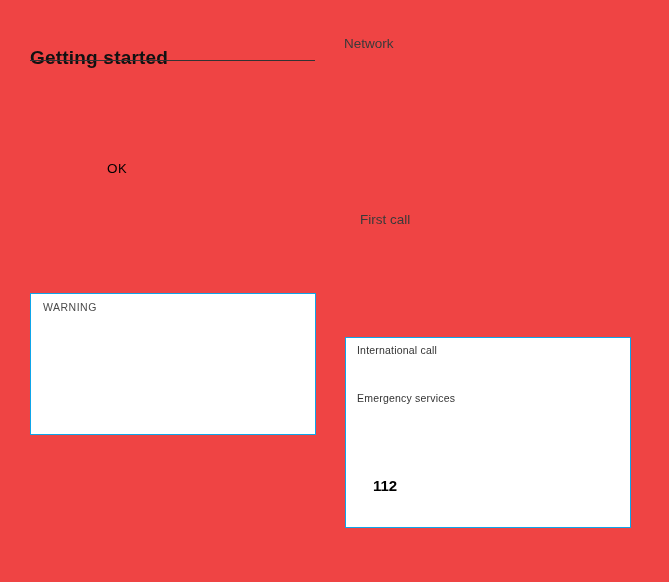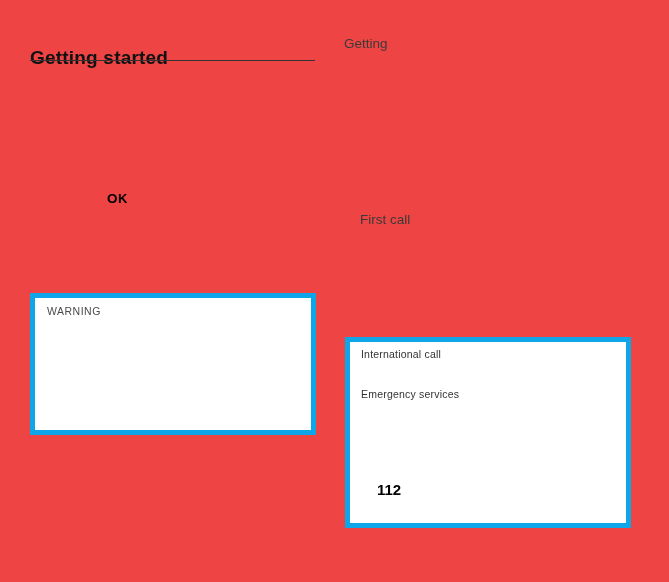--- a/index.html
+++ b/index.html
@@ -29,43 +29,43 @@
   .title-rule {
     left: 30px;
     top: 60px;
     width: 285px;
     height: 0;
     border-top: 1.4px solid #333333;
   }
 
   .ok-label {
     left: 107px;
-    top: 191px;
+    top: 161px;
     display: inline-block;
     font-size: 13px;
-    font-weight: bold;
+    font-weight: normal;
     color: #000000;
     letter-spacing: 0.4px;
     white-space: nowrap;
   }
   .ok-label::first-letter {
     font-size: 13.5px;
   }
 
   .section-heading {
     font-size: 13.5px;
     font-weight: normal;
     color: #3a3a3a;
     white-space: nowrap;
   }
   .heading-network { left: 344px; top: 36px; }
   .heading-first-call { left: 360px; top: 212px; }
 
   .outline-box {
-    border: 5px solid #0ea5e9;
+    border: 1px solid #0ea5e9;
     background: #ffffff;
     box-sizing: border-box;
   }
   .warning-box {
     left: 30px;
     top: 293px;
     width: 286px;
     height: 142px;
   }
   .warning-title {
@@ -86,41 +86,41 @@
   }
   .call-box-item {
     position: absolute;
     left: 11px;
     font-size: 10.5px;
     color: #333333;
     letter-spacing: 0.2px;
     white-space: nowrap;
   }
   .item-international { top: 6px; }
-  .item-emergency { top: 46px; }
+  .item-emergency { top: 54px; }
   .emergency-number {
     position: absolute;
     left: 27px;
     top: 139px;
     font-size: 15px;
     font-weight: bold;
     color: #000000;
     white-space: nowrap;
   }
 </style>
 </head>
 <body>
 
 <div class="page">
 
   <h1 class="abs page-title">Getting started</h1>
 
   <div class="abs title-rule"></div>
 
-  <span class="abs section-heading heading-network">Getting</span>
+  <span class="abs section-heading heading-network">Network</span>
 
   <span class="abs ok-label">OK</span>
 
   <span class="abs section-heading heading-first-call">First call</span>
 
   <div class="abs outline-box warning-box">
     <span class="warning-title">WARNING</span>
   </div>
 
   <div class="abs outline-box call-box">

